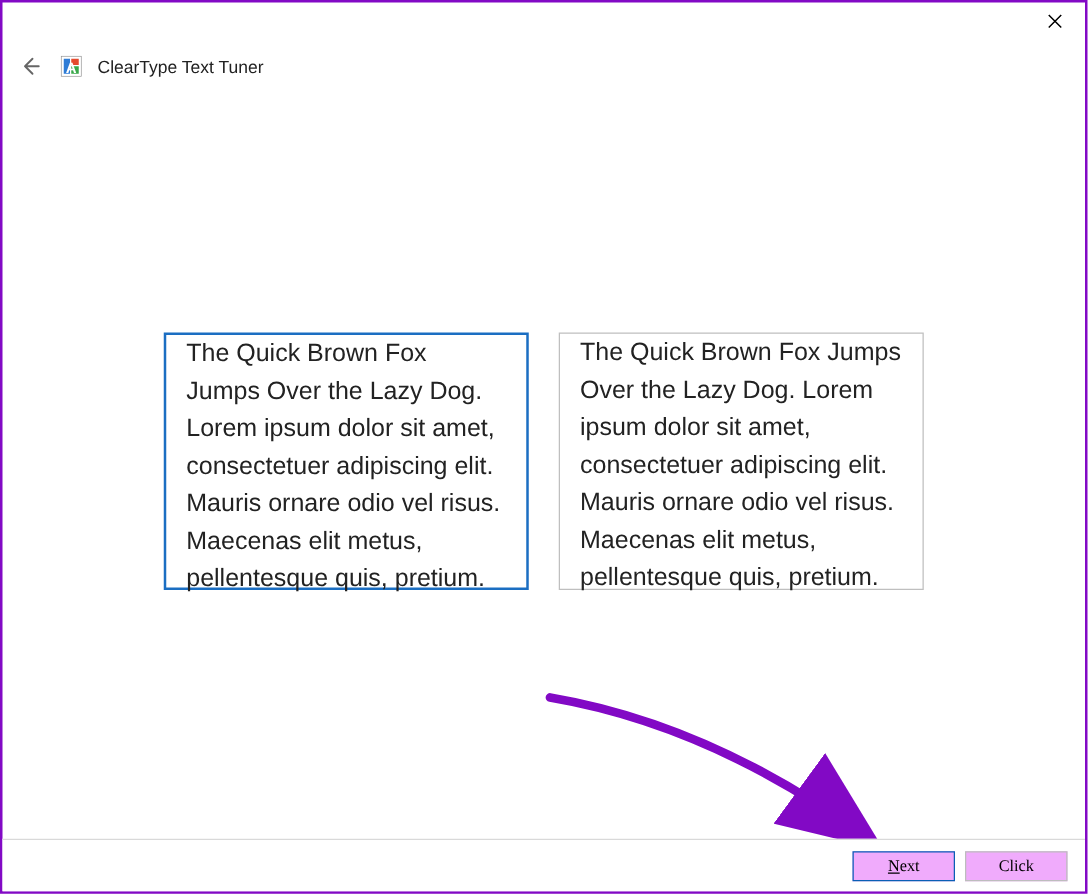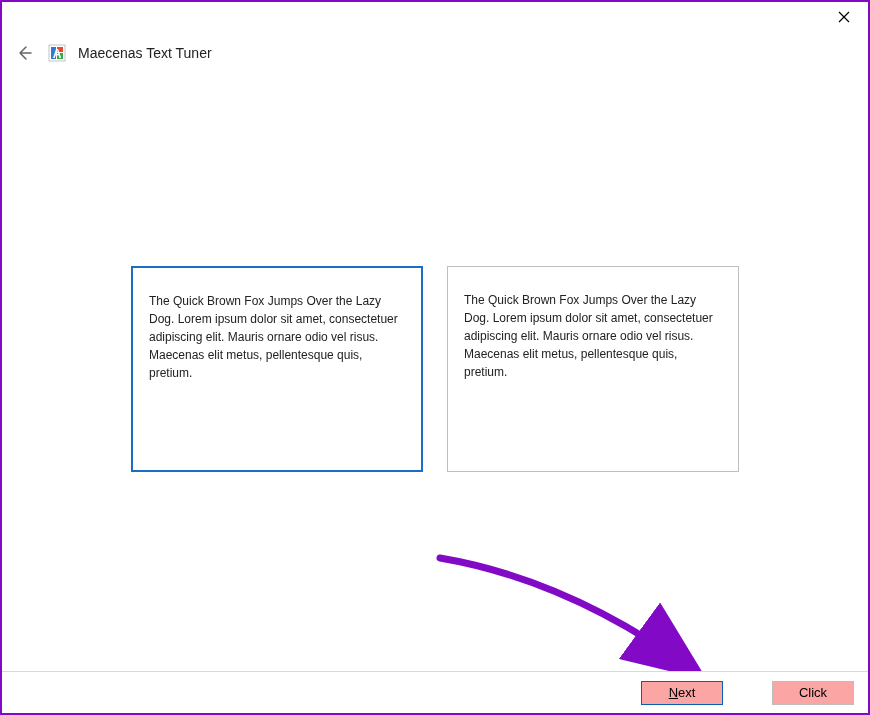--- a/index.html
+++ b/index.html
@@ -70,22 +70,22 @@
     }
     .samples {
       display: flex;
       gap: 24px;
       justify-content: center;
       margin-top: 158px;
     }
     .sample {
       width: 292px;
       height: 206px;
-      padding: 24px 16px;
-      font-size: 12px;
+      padding: 0 16px;
+      font-size: 20px;
       line-height: 1.5;
       color: #222;
       cursor: pointer;
       background: #fff;
     }
     .sample.selected {
       border: 2px solid #1b6ec2;
     }
     .sample.unselected {
       border: 1px solid #bfbfbf;
@@ -101,25 +101,24 @@
       justify-content: flex-end;
       align-items: center;
       gap: 8px;
       padding-right: 14px;
       background: #fff;
     }
     .btn {
       min-width: 82px;
       height: 24px;
       font-size: 13px;
-      background: #fca5a5;
+      background: #f0abfc;
       border: 1px solid #bdbdbd;
       cursor: pointer;
-      font-family: Liberation Sans, sans-serif;
-      margin-left: 41px;
+      font-family: Liberation Serif, serif;
     }
     .btn.primary {
       border: 1.5px solid #0a5fb5;
     }
     .underline-first::first-letter {
       text-decoration: underline;
     }
     .arrow-svg {
       position: absolute;
       left: 428px;
@@ -146,21 +145,21 @@
   </div>
   <span class="app-icon">
     <svg width="18" height="18" viewBox="0 0 18 18">
       <rect x="1" y="1" width="16" height="16" fill="#fff" stroke="#888" stroke-width="0.5"></rect>
       <rect x="3" y="3" width="5" height="12" fill="#2e7cd6"></rect>
       <rect x="9" y="3" width="6" height="5" fill="#e64a2e"></rect>
       <rect x="9" y="9" width="6" height="6" fill="#3aa84a"></rect>
       <text x="9" y="14" font-size="12" font-weight="bold" fill="#fff" text-anchor="middle" font-family="Arial">A</text>
     </svg>
   </span>
-  <span class="app-title">Maecenas Text Tuner</span>
+  <span class="app-title">ClearType Text Tuner</span>
 </div>
 
 <div class="content">
 
   <div class="samples">
     <div class="sample selected">
       <span>The Quick Brown Fox Jumps Over the Lazy Dog. Lorem ipsum dolor sit amet, consectetuer adipiscing elit. Mauris ornare odio vel risus. Maecenas elit metus, pellentesque quis, pretium.</span>
     </div>
     <div class="sample unselected">
       <span>The Quick Brown Fox Jumps Over the Lazy Dog. Lorem ipsum dolor sit amet, consectetuer adipiscing elit. Mauris ornare odio vel risus. Maecenas elit metus, pellentesque quis, pretium.</span>

